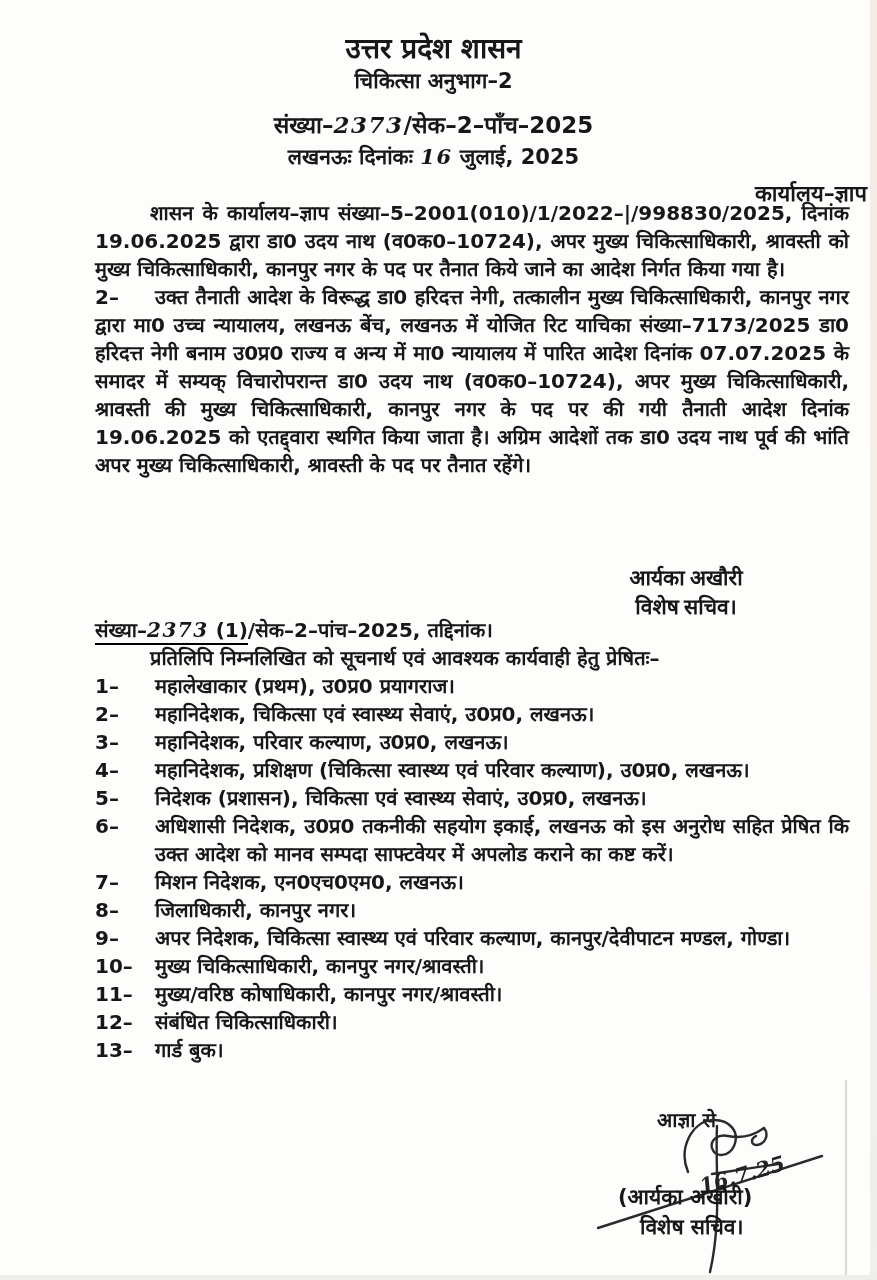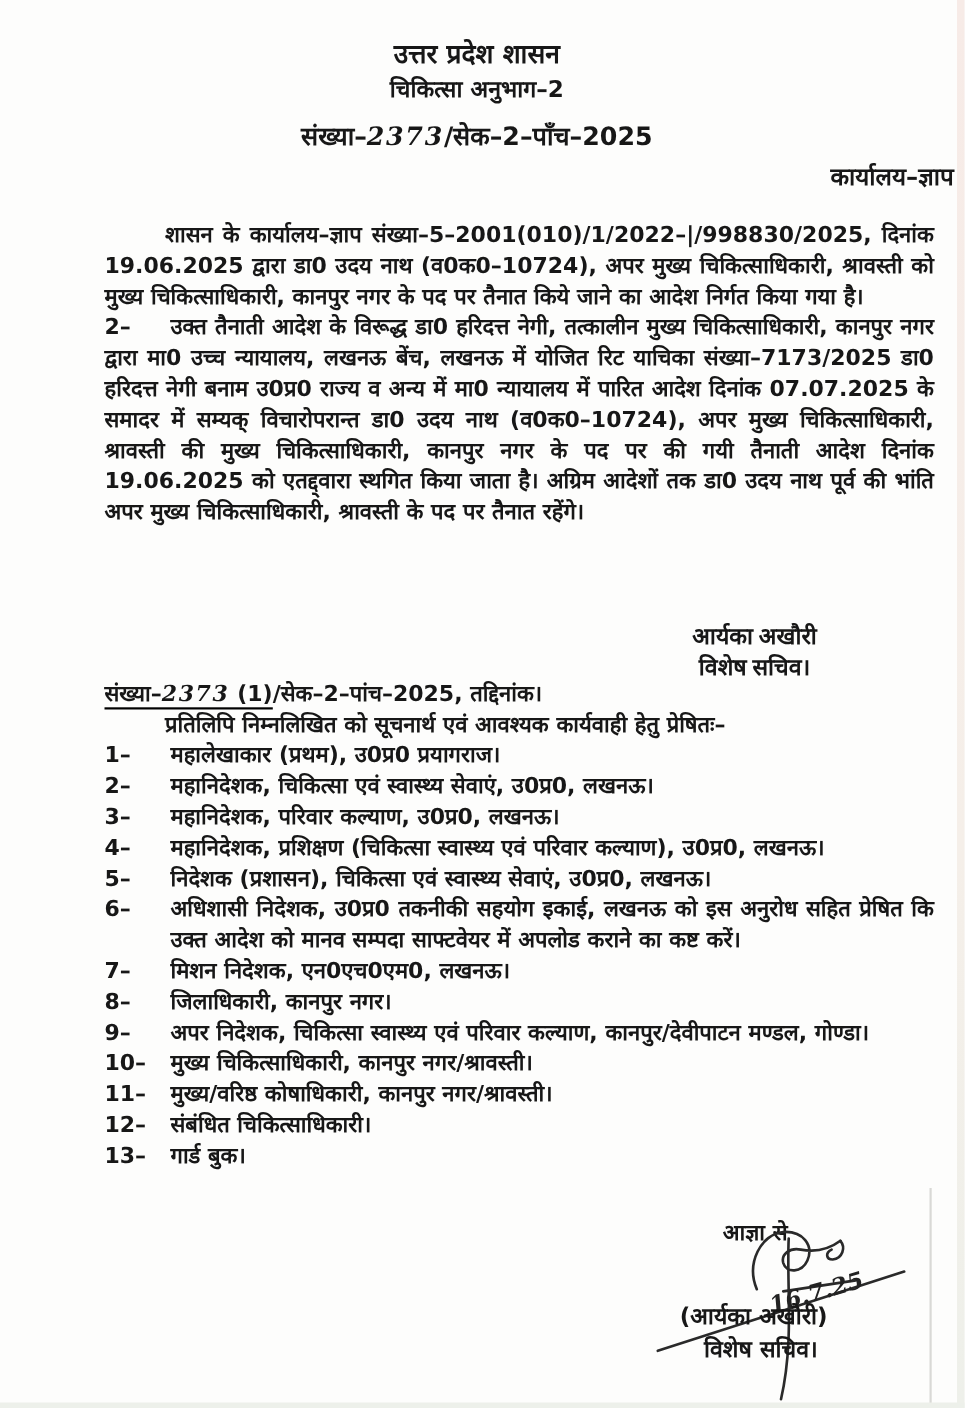--- a/index.html
+++ b/index.html
@@ -24,21 +24,21 @@
   .edge-line {
     position: absolute; left: 845px; top: 1080px; width: 2px; height: 200px;
     background: #d9d9d6;
   }
   .edge-bottom {
     position: absolute; left: 0; bottom: 0; width: 100%; height: 5px;
     background: #edf0ea;
   }
 
   .header { position: absolute; top: 32px; left: 0; right: 10px; text-align: center; }
-  .h-line1 { font-size: 24px; line-height: 34px; }
+  .h-line1 { font-size: 28px; line-height: 34px; }
   .h-line2 { font-size: 21px; line-height: 31px; }
   .h-line3 { font-size: 23px; line-height: 31px; margin-top: 12px; }
   .h-line4 { font-size: 21px; line-height: 32px; }
   .h-line5 { font-size: 22px; line-height: 32px; margin-top: 5px; text-align: right; }
 
   .hw {
     font-family: "DejaVu Serif", serif;
     font-style: italic;
     letter-spacing: 1.5px;
     font-weight: 700;
@@ -86,20 +86,21 @@
 <div class="page">
 
   <div class="edge-right"></div>
   <div class="edge-line"></div>
   <div class="edge-bottom"></div>
 
   <div class="header">
     <div class="h-line1">उत्तर प्रदेश शासन</div>
     <div class="h-line2">चिकित्सा अनुभाग–2</div>
     <div class="h-line3"><span>संख्या–</span><span class="hw">2373</span><span>/सेक–2–पाँच–2025</span></div>
+    <div class="h-line4"><span>लखनऊः दिनांकः </span><span class="hw">16</span><span> जुलाई, 2025</span></div>
     <div class="h-line5">कार्यालय–ज्ञाप</div>
   </div>
 
   <div class="body-text">
     <p class="indent">शासन के कार्यालय–ज्ञाप संख्या–5–2001(010)/1/2022–|/998830/2025, दिनांक 19.06.2025 द्वारा डा0 उदय नाथ (व0क0–10724), अपर मुख्य चिकित्साधिकारी, श्रावस्ती को मुख्य चिकित्साधिकारी, कानपुर नगर के पद पर तैनात किये जाने का आदेश निर्गत किया गया है।</p>
     <p><span class="pnum">2–</span><span>उक्त तैनाती आदेश के विरूद्ध डा0 हरिदत्त नेगी, तत्कालीन मुख्य चिकित्साधिकारी, कानपुर नगर द्वारा मा0 उच्च न्यायालय, लखनऊ बेंच, लखनऊ में योजित रिट याचिका संख्या–7173/2025 डा0 हरिदत्त नेगी बनाम उ0प्र0 राज्य व अन्य में मा0 न्यायालय में पारित आदेश दिनांक 07.07.2025 के समादर में सम्यक् विचारोपरान्त डा0 उदय नाथ (व0क0–10724), अपर मुख्य चिकित्साधिकारी, श्रावस्ती की मुख्य चिकित्साधिकारी, कानपुर नगर के पद पर की गयी तैनाती आदेश दिनांक 19.06.2025 को एतद्द्वारा स्थगित किया जाता है। अग्रिम आदेशों तक डा0 उदय नाथ पूर्व की भांति अपर मुख्य चिकित्साधिकारी, श्रावस्ती के पद पर तैनात रहेंगे।</span></p>
   </div>
 
   <div class="sig1">
     <div>आर्यका अखौरी</div>

